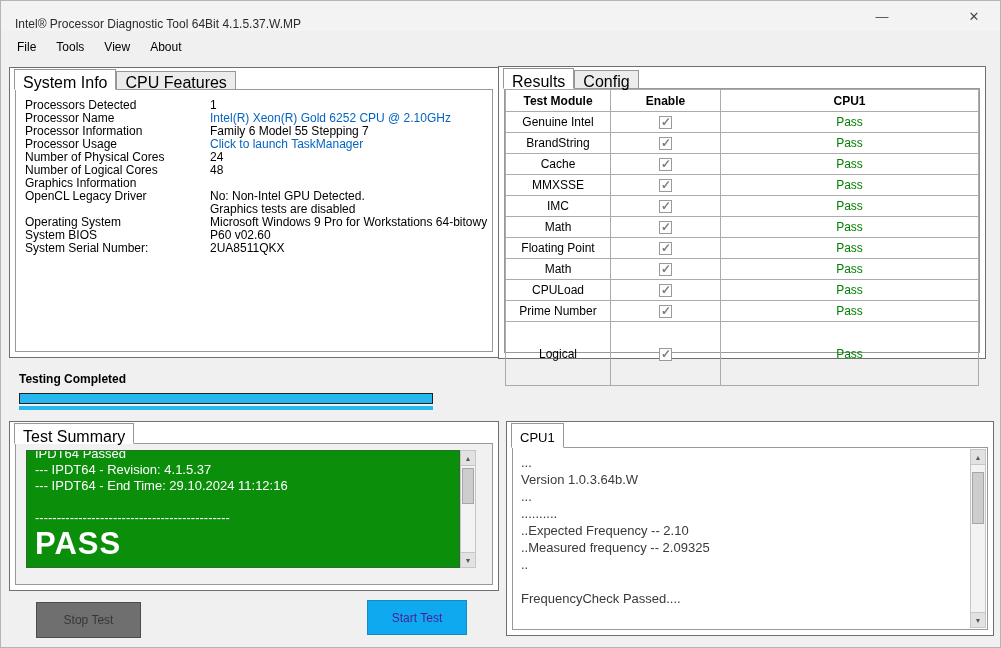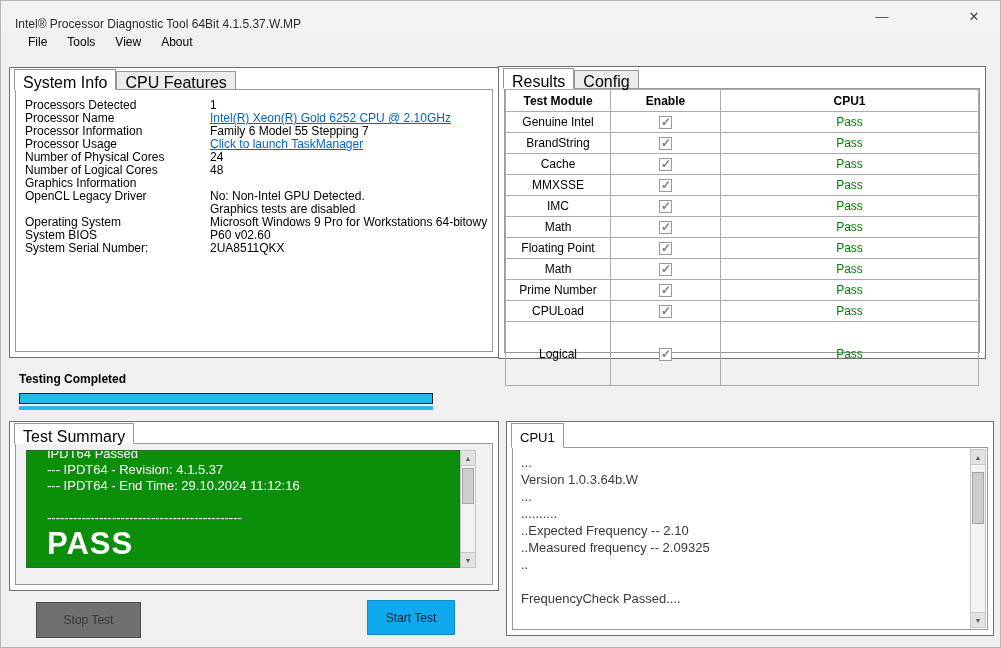--- a/index.html
+++ b/index.html
@@ -16,65 +16,65 @@
   .window{position:absolute;inset:0;background:#f0f0f0;border:1px solid #b5b5b5}
 
   
   .titlebar{position:absolute;top:0;left:0;right:0;height:30px;background:#f3f3f3;display:flex;align-items:flex-end}
   .title{margin-left:14px;font-size:12px;color:#2b2b2b;white-space:nowrap}
   .win-btn{position:absolute;top:0;width:46px;height:30px;display:flex;align-items:center;justify-content:center;color:#474747;font-size:13px;cursor:default}
   .win-btn.min{right:95px}
   .win-btn.close{right:3px}
 
   
-  .menubar{position:absolute;top:30px;left:0;right:0;height:27px;display:flex;align-items:flex-start;padding-left:17px;background:#f0f0f0}
+  .menubar{position:absolute;top:30px;left:0;right:0;height:27px;display:flex;align-items:flex-end;padding-left:6px;background:#f0f0f0}
   .menu-item{padding:4px 10px;font-size:12px;white-space:nowrap}
 
   
   .panel{position:absolute;background:#fff;border:1px solid #6f6f6f}
   .tabstrip{position:absolute;top:0;left:4px;height:21px;display:flex;align-items:flex-end;z-index:3}
   .tab{height:18px;padding:2px 8px 0;font-size:16px;background:#ececec;border:1px solid #979797;border-bottom:none;white-space:nowrap;cursor:default}
   .tab.active{height:21px;background:#fff;padding-top:4px;margin-bottom:-1px;border-bottom:1px solid #fff}
   .page{position:absolute;left:5px;right:5px;top:21px;bottom:5px;background:#fff;border:1px solid #999}
 
   
   .panel-sysinfo{left:8px;top:66px;width:490px;height:291px}
   .info-rows{padding:9px 0 0 9px}
   .info-row{display:flex;line-height:13px;min-height:13px}
   .info-label{width:185px;flex:none;white-space:nowrap}
   .info-value{flex:1;white-space:nowrap}
-  .info-value.link{color:var(--link-blue);text-decoration:underline;cursor:pointer}
+  .info-value.link{color:var(--link-blue);cursor:pointer}
 
   
   .progress-area{position:absolute;left:18px;top:371px;width:414px;text-align:left}
   .progress-status{font-weight:bold;font-size:12px;margin-bottom:7px}
   .progress-bar{height:11px;background:var(--progress-cyan);border:1px solid #222}
   .progress-bar-thin{height:4px;background:var(--progress-cyan);margin-top:2px}
 
   
   .panel-summary{left:8px;top:420px;width:490px;height:170px}
   .panel-summary .page{background:#f1f1f1}
-  .console{position:absolute;left:10px;top:6px;right:32px;bottom:16px;background:var(--console-green);color:#fff;padding:2px 20px;overflow:hidden;border:1px solid #2e6b2e}
+  .console{position:absolute;left:10px;top:6px;right:32px;bottom:16px;background:var(--console-green);color:#fff;padding:2px 8px;overflow:hidden;border:1px solid #2e6b2e}
   .console-line{font-size:13px;line-height:16px;min-height:16px;white-space:pre}
   .console-lines .console-line:first-of-type{margin-top:-7px}
   .console-pass{font-size:31px;font-weight:bold;letter-spacing:1px}
 
   
   .scrollbar{position:absolute;width:16px;background:#f3f3f3;border:1px solid #c6c6c6}
   .console-scroll{right:16px;top:6px;bottom:16px}
   .scroll-arrow{position:absolute;left:0;right:0;height:15px;display:flex;align-items:center;justify-content:center;font-size:7px;color:#575757;background:#e2e2e2}
   .scroll-arrow.up{top:0;border-bottom:1px solid #c6c6c6}
   .scroll-arrow.down{bottom:0;border-top:1px solid #c6c6c6}
   .scroll-thumb{position:absolute;left:1px;right:1px;top:17px;height:36px;background:#cdcdcd;border:1px solid #a6a6a6}
   .scroll-thumb.mid{top:22px;height:52px}
 
   
   .btn{position:absolute;font-size:12px;font-family:inherit;border:1px solid #555;cursor:pointer}
   .btn-stop{left:35px;top:601px;width:105px;height:36px;background:var(--stop-gray);color:#373737;border-color:#4c4c4c}
-  .btn-start{left:366px;top:599px;width:88px;height:35px;background:var(--start-blue);color:#0f172a;border-color:#128ac2}
+  .btn-start{left:366px;top:599px;width:100px;height:35px;background:var(--start-blue);color:#4c1d95;border-color:#128ac2}
 
   
   .panel-results{left:497px;top:65px;width:488px;height:293px}
   .results-table{width:100%;height:100%;border-collapse:collapse;table-layout:fixed}
   .results-table th,.results-table td{border:1px solid #ababab;text-align:center;font-size:12px;padding:0;vertical-align:middle}
   .results-table th{font-weight:bold;height:22px}
   .results-table th:nth-child(1){width:105px}
   .results-table th:nth-child(2){width:110px}
   .results-table td{height:21px}
   tr.tall td{height:64px}
@@ -294,29 +294,29 @@
 
             <tr>
               <td class="cell-module">Math</td>
               <td class="cell-enable">
                 <span class="checkbox checked"></span>
               </td>
               <td class="cell-result">Pass</td>
             </tr>
 
             <tr>
+              <td class="cell-module">CPULoad</td>
+              <td class="cell-enable">
+                <span class="checkbox checked"></span>
+              </td>
+              <td class="cell-result">Pass</td>
+            </tr>
+
+            <tr>
               <td class="cell-module">Prime Number</td>
-              <td class="cell-enable">
-                <span class="checkbox checked"></span>
-              </td>
-              <td class="cell-result">Pass</td>
-            </tr>
-
-            <tr>
-              <td class="cell-module">CPULoad</td>
               <td class="cell-enable">
                 <span class="checkbox checked"></span>
               </td>
               <td class="cell-result">Pass</td>
             </tr>
 
             <tr class="tall">
               <td class="cell-module">Logical</td>
               <td class="cell-enable">
                 <span class="checkbox checked"></span>

